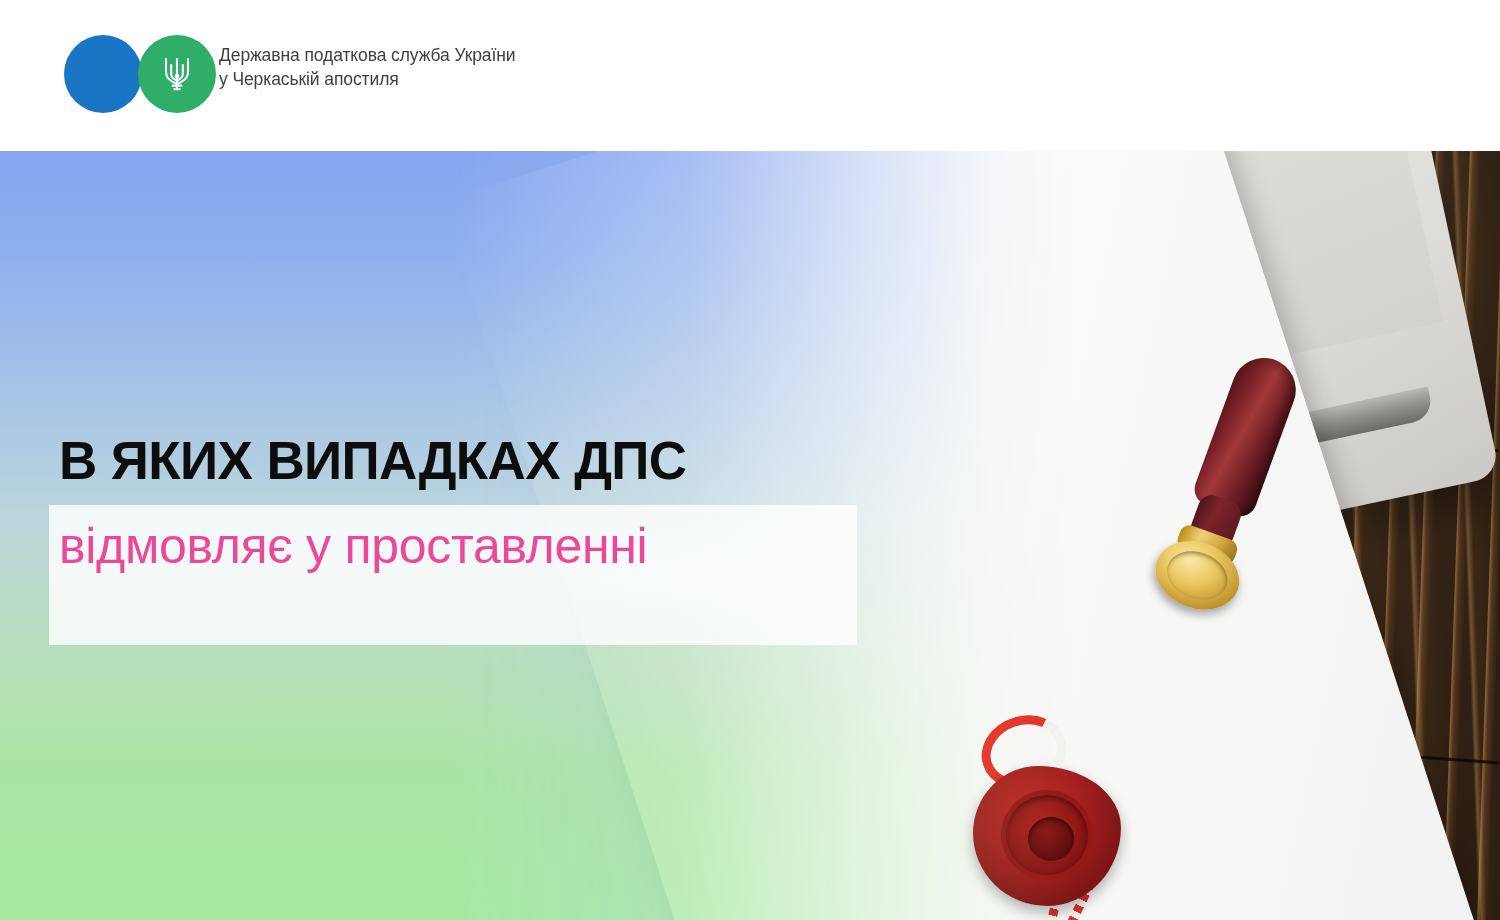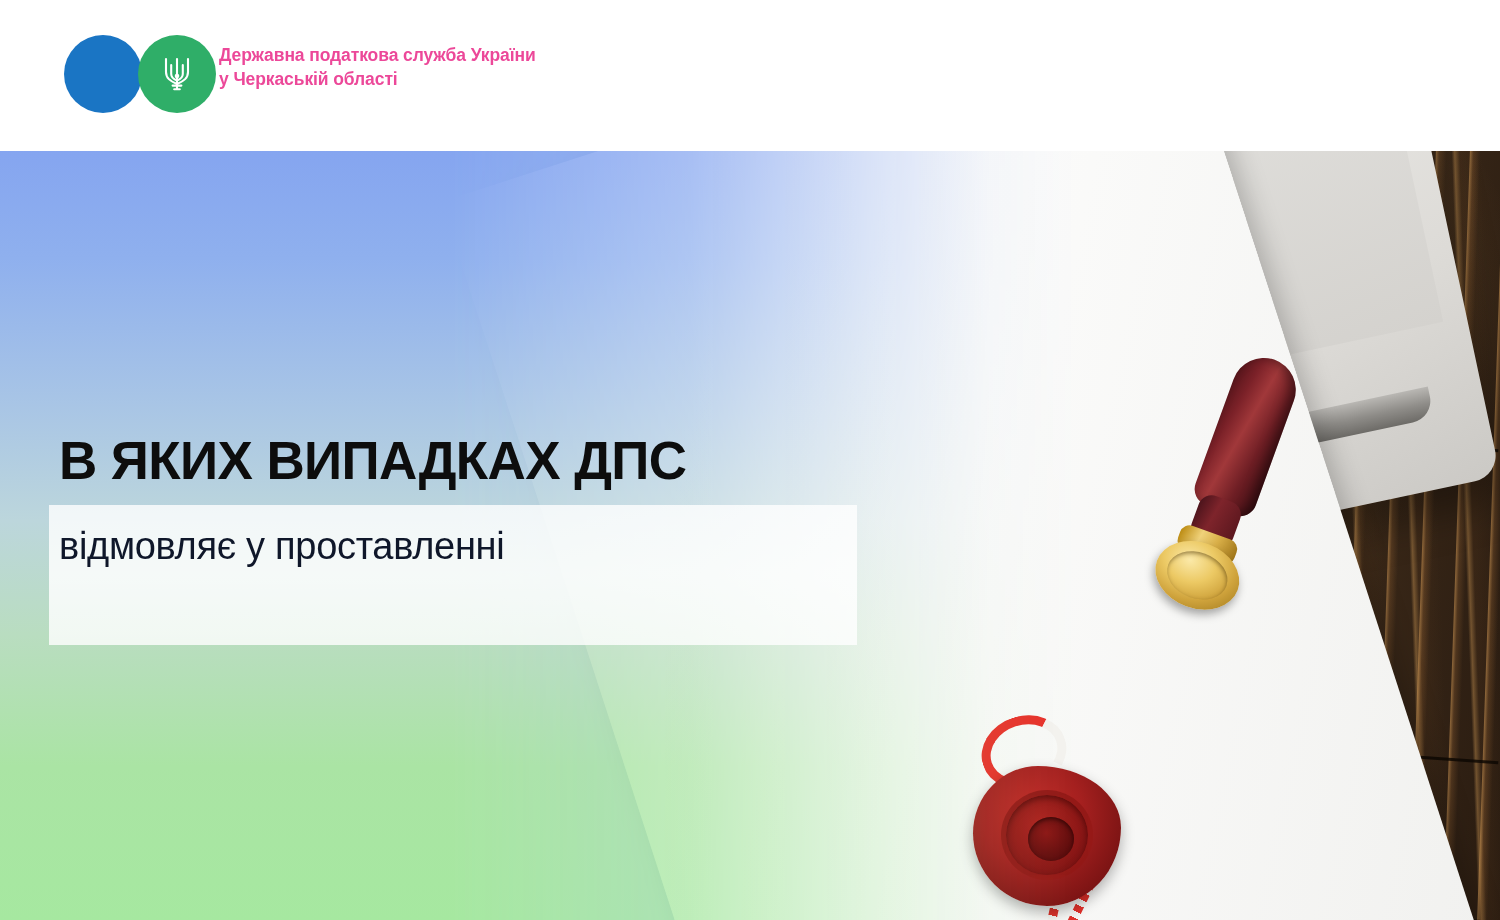--- a/index.html
+++ b/index.html
@@ -47,23 +47,23 @@
     border-radius:50%;
     background:#2fae68;
     display:flex; align-items:center; justify-content:center;
   }
   .trident { width:34px; height:44px; display:block; }
 
   .header-text {
     position:absolute;
     left:219px; top:44px;
     font-size:17.5px;
-    font-weight:bold;
+    font-weight:normal;
     line-height:23.5px;
-    color:#ec4899;
+    color:#404040;
     letter-spacing:-0.1px;
     white-space:nowrap;
   }
   .header-text div { white-space:nowrap; }
 
   
   .hero {
     position:absolute;
     left:0; top:151px;
     width:1500px; height:769px;
@@ -313,25 +313,25 @@
     width:808px; height:140px;
     background:linear-gradient(180deg,
         rgba(255,255,255,0.80) 0%,
         rgba(255,255,255,0.86) 50%,
         rgba(255,255,255,0.80) 100%);
   }
   .title-rest {
     position:absolute;
     left:58px; top:364px;
     width:800px;
-    font-size:38px;
+    font-size:50px;
     font-weight:normal;
     line-height:63px;
     letter-spacing:-0.3px;
-    color:#0f172a;
+    color:#ec4899;
   }
   .title-rest div { white-space:nowrap; }
 </style>
 </head>
 <body>
 
 <div class="page">
 
   <div class="header">
 
@@ -348,21 +348,21 @@
             <path d="M12.6 33.6 L21.4 33.6"></path>
             <path d="M14.2 37.2 L19.8 37.2"></path>
           </g>
           <circle cx="17" cy="24" r="2.3" fill="#ffffff"></circle>
         </svg>
       </div>
     </div>
 
     <div class="header-text">
       <div>Державна податкова служба України</div>
-      <div>у Черкаській області</div>
+      <div>у Черкаській апостиля</div>
     </div>
 
   </div>
 
   <div class="hero">
 
     <div class="photo">
 
       <div class="wood"></div>
       <div class="wood-glow"></div>

